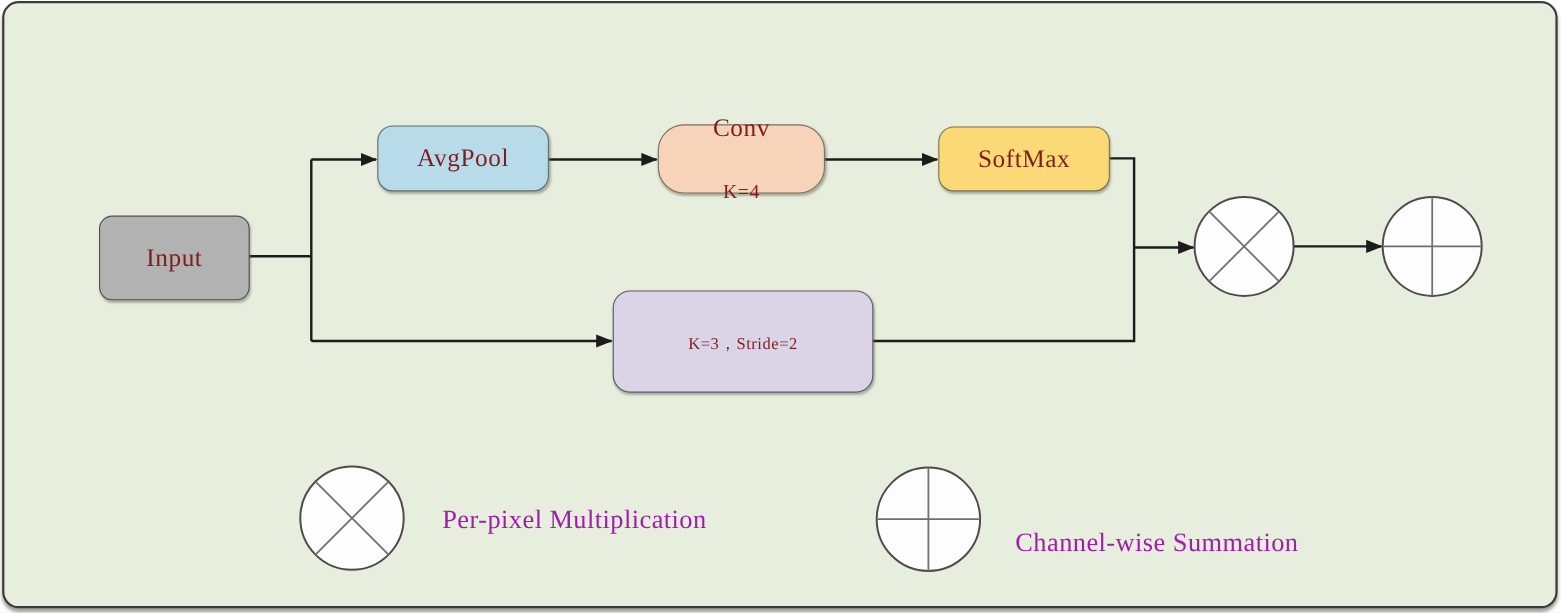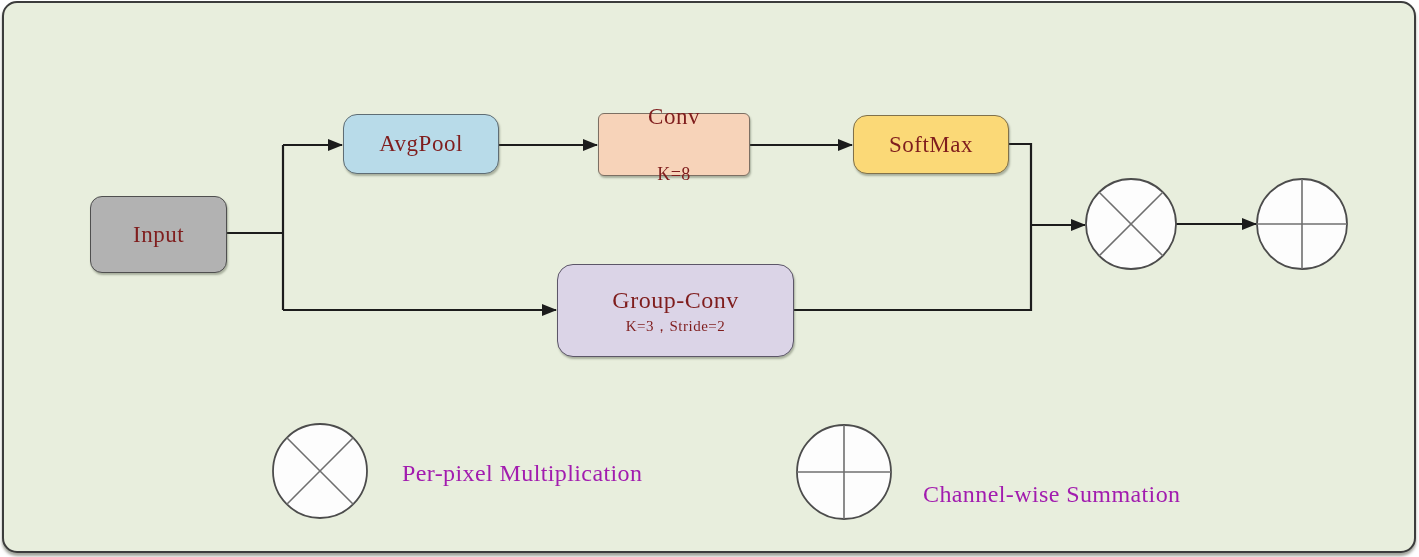--- a/index.html
+++ b/index.html
@@ -34,21 +34,21 @@
     box-shadow: 1px 2px 2px rgba(90, 100, 80, 0.45);
     color: #7f1d1d;
     text-align: center;
   }
   .node.col { flex-direction: column; }
   .nlabel { font-size: 23px; line-height: 1.1; letter-spacing: 0.5px; }
   .nsub   { font-size: 18px; line-height: 1.1; margin-top: 3px; letter-spacing: 0.5px; }
 
   #node-input     { left: 90px;  top: 196px; width: 135px; height: 75px; border-radius: 12px; font-family: Liberation Serif, serif; }
   #node-avgpool   { left: 343px; top: 114px; width: 154px; height: 58px; border-radius: 14px; }
-  #node-conv      { left: 598px; top: 113px; width: 150px; height: 61px; border-radius: 6px; gap: 32px; }
+  #node-conv      { left: 598px; top: 113px; width: 150px; height: 61px; border-radius: 24px; gap: 32px; }
   #node-softmax   { left: 853px; top: 115px; width: 154px; height: 57px; border-radius: 14px; text-align: right; }
   #node-groupconv { left: 557px; top: 264px; width: 235px; height: 91px; border-radius: 16px; }
   #node-groupconv .nlabel { font-size: 24px; }
   #node-groupconv .nsub   { font-size: 15px; margin-top: 5px; }
 
   .legend-label {
     position: absolute;
     font-size: 24px;
     color: #a21caf;
     letter-spacing: 0.4px;
@@ -108,26 +108,25 @@
 <div class="node" id="node-input" style="background-color: rgb(178, 178, 178); border-color: rgb(79, 79, 79);">
   <span class="nlabel">Input</span>
 </div>
 
 <div class="node" id="node-avgpool" style="background-color: rgb(184, 219, 233); border-color: rgb(95, 109, 116);">
   <span class="nlabel">AvgPool</span>
 </div>
 
 <div class="node col" id="node-conv" style="background-color: rgb(247, 211, 185); border-color: rgb(124, 111, 99);">
   <span class="nlabel">Conv</span>
-  <span class="nsub">K=8</span>
+  <span class="nsub">K=4</span>
 </div>
 
 <div class="node" id="node-softmax" style="background-color: rgb(251, 217, 119); border-color: rgb(128, 113, 75);">
   <span class="nlabel">SoftMax</span>
 </div>
 
 <div class="node col" id="node-groupconv" style="background-color: rgb(219, 212, 231); border-color: rgb(92, 86, 104);">
-  <span class="nlabel">Group-Conv</span>
   <span class="nsub">K=3，Stride=2</span>
 </div>
 
 <div class="legend-label" id="legend-multiply-label">Per-pixel Multiplication</div>
 <div class="legend-label" id="legend-sum-label">Channel-wise Summation</div>
 
 </body></html>

